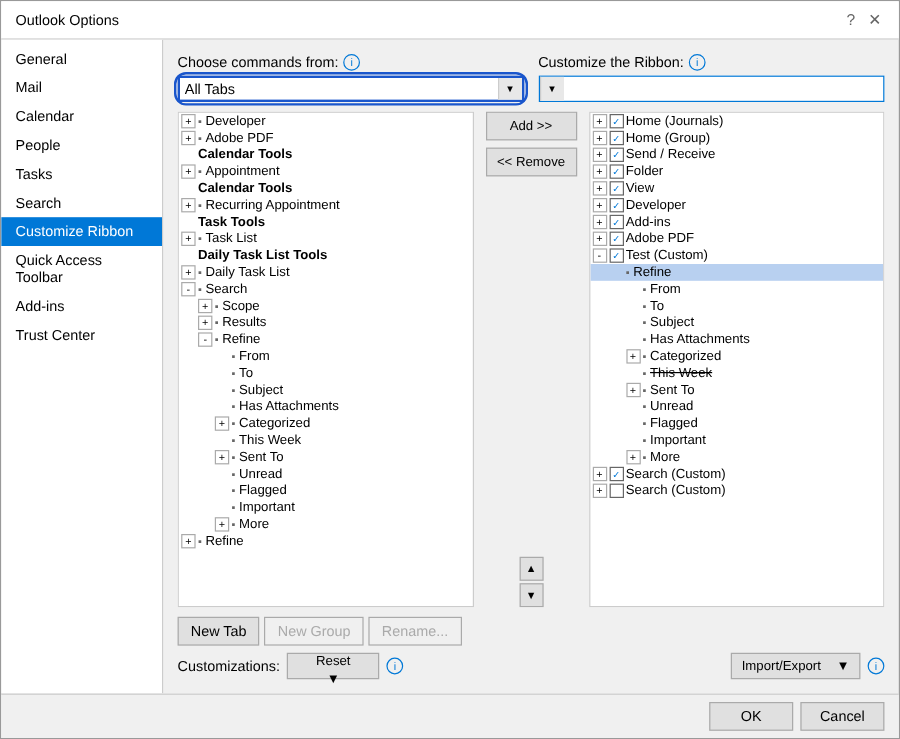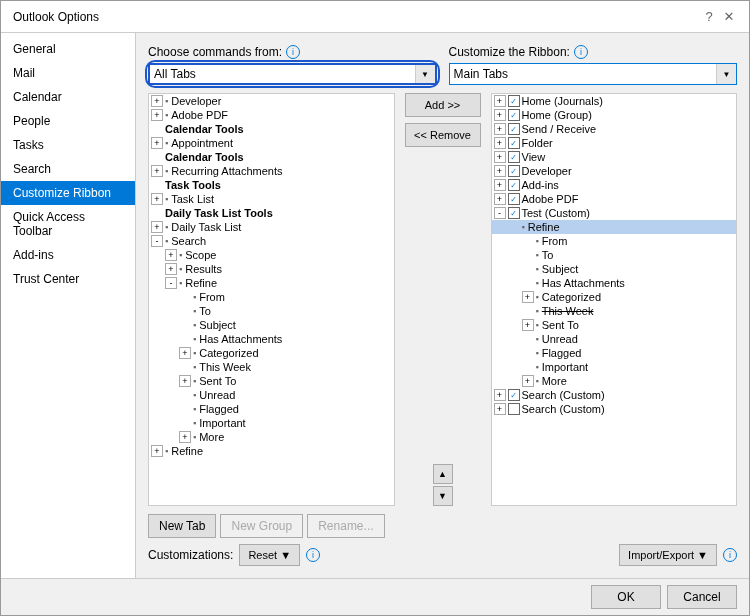--- a/index.html
+++ b/index.html
@@ -226,40 +226,41 @@
     .customizations-row {
       display: flex;
       align-items: center;
       gap: 6px;
       margin-top: 6px;
       font-size: 12px;
     }
     
     .reset-btn {
       height: 22px;
-      padding: 0 8px;
+      padding: 0 23px;
       background: #e0e0e0;
       border: 1px solid #aaa;
       cursor: pointer;
       font-size: 11px;
       display: flex;
       align-items: center;
       gap: 3px;
+      flex-direction: column;
     }
     
     .import-export-btn {
       height: 22px;
       padding: 0 8px;
       background: #e0e0e0;
       border: 1px solid #aaa;
       cursor: pointer;
       font-size: 11px;
       display: flex;
       align-items: center;
-      gap: 3px;
+      gap: 13px;
     }
     
     .ok-cancel-row {
       display: flex;
       justify-content: flex-end;
       gap: 6px;
       padding: 6px 12px;
       border-top: 1px solid #ccc;
       background: #f0f0f0;
     }
@@ -348,21 +349,20 @@
             <div class="circle-border" style="border-radius:10px;border:2px solid #1a56cc;"></div>
           </div>
         </div>
 
         <div class="right-panel">
           <div class="label-row">
             <span>Customize the Ribbon:</span>
             <span class="info-icon">i</span>
           </div>
           <div class="dropdown-combo">
-            <input class="dropdown-input" readonly="" value="Main Tabs" style="">
             <button class="dropdown-btn">▼</button>
           </div>
         </div>
       </div>
 
       <div class="panels-row">
 
         <div style="flex:1;display:flex;flex-direction:column;">
           <div style="display:flex;flex:1;">
             <div class="list-panel" style="flex:1;overflow-y:scroll;">
@@ -387,21 +387,21 @@
                     <span style="font-size:9px;margin-right:3px;color:#666;">▪</span>
                     <span style="font-size:11px;">Appointment</span>
                   </div>
                   <div style="padding: 1px 2px; display: flex; align-items: center; cursor: pointer; white-space: nowrap;">
                     <span style="width:12px;display:inline-block;margin-right:2px;"></span>
                     <span style="font-weight:bold;font-size:11px;">Calendar Tools</span>
                   </div>
                   <div style="padding: 1px 2px; display: flex; align-items: center; cursor: pointer; white-space: nowrap;">
                     <span style="width:12px;height:12px;border:1px solid #aaa;background:#fff;display:inline-flex;align-items:center;justify-content:center;font-size:9px;margin-right:2px;flex-shrink:0;">+</span>
                     <span style="font-size:9px;margin-right:3px;color:#666;">▪</span>
-                    <span style="font-size:11px;">Recurring Attachments</span>
+                    <span style="font-size:11px;">Recurring Appointment</span>
                   </div>
                   <div style="padding: 1px 2px; display: flex; align-items: flex-end; cursor: pointer; white-space: nowrap;">
                     <span style="width:12px;display:inline-block;margin-right:2px;"></span>
                     <span style="font-weight:bold;font-size:11px;">Task Tools</span>
                   </div>
                   <div style="padding: 1px 2px; display: flex; align-items: center; cursor: pointer; white-space: nowrap;">
                     <span style="width:12px;height:12px;border:1px solid #aaa;background:#fff;display:inline-flex;align-items:center;justify-content:center;font-size:9px;margin-right:2px;flex-shrink:0;">+</span>
                     <span style="font-size:9px;margin-right:3px;color:#666;">▪</span>
                     <span style="font-size:11px;">Task List</span>
                   </div>

